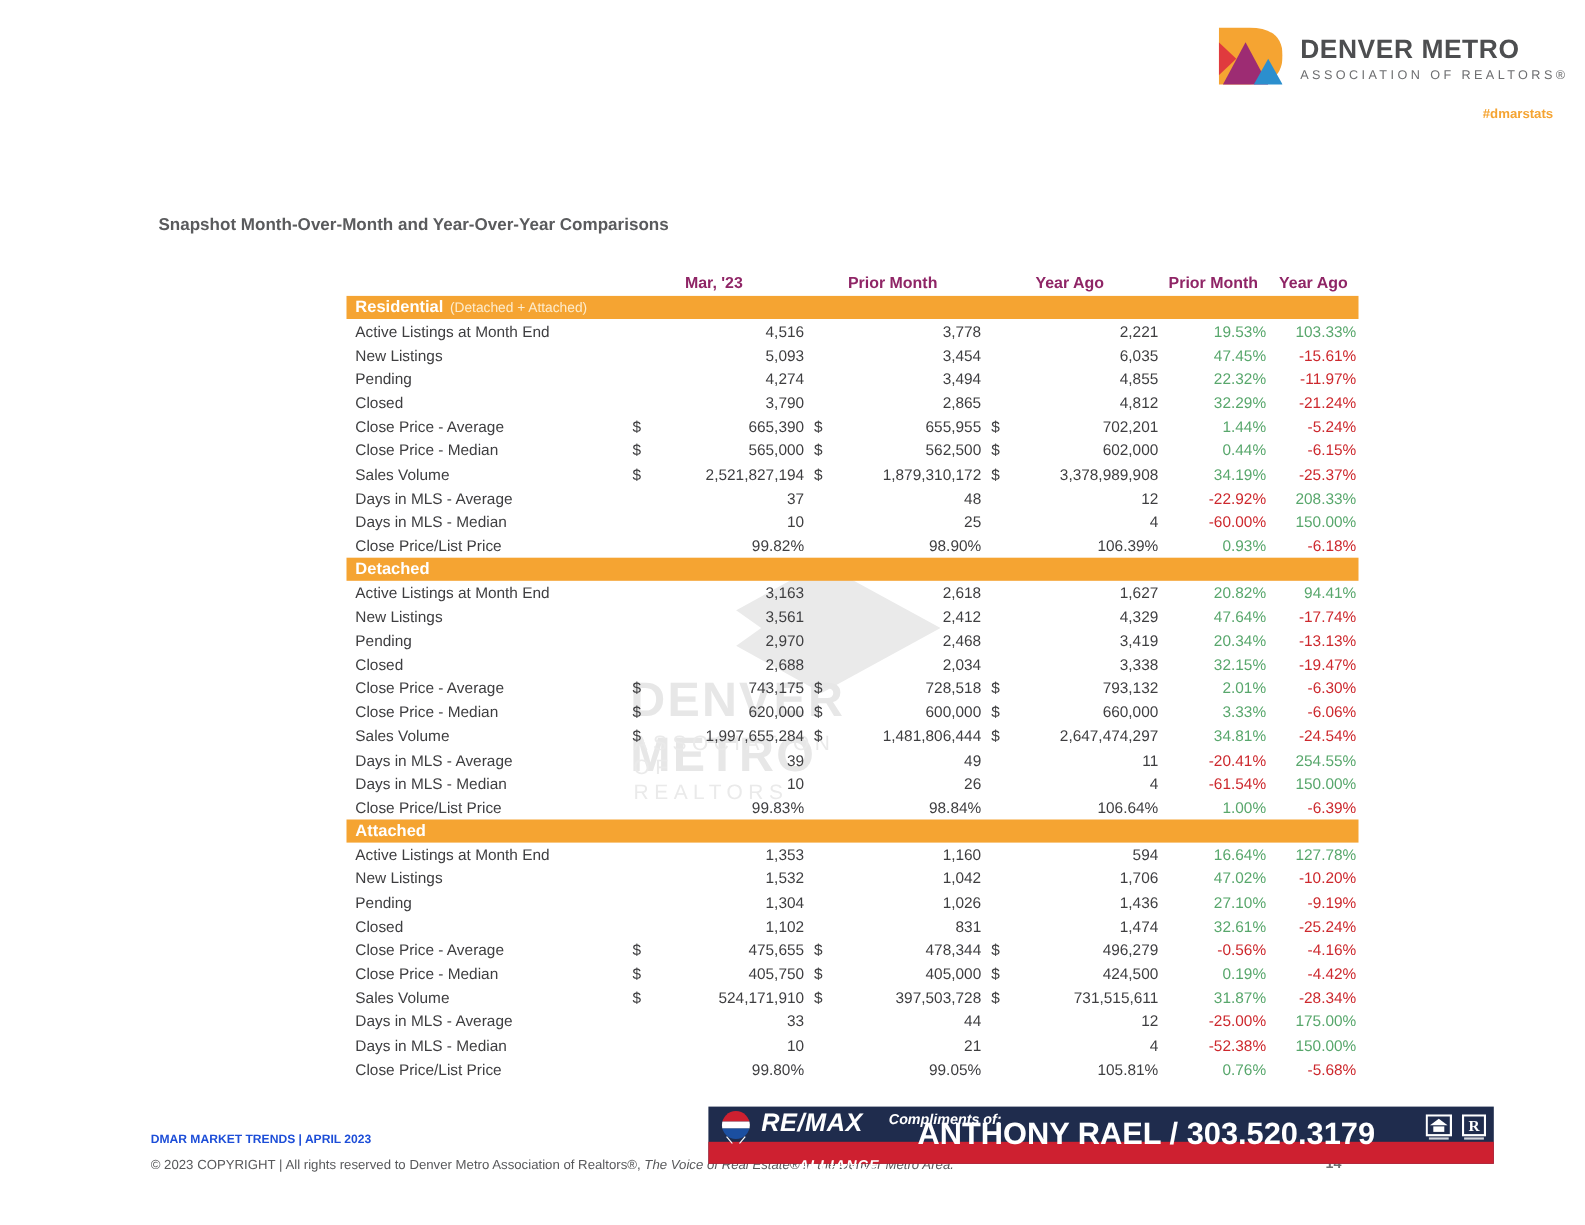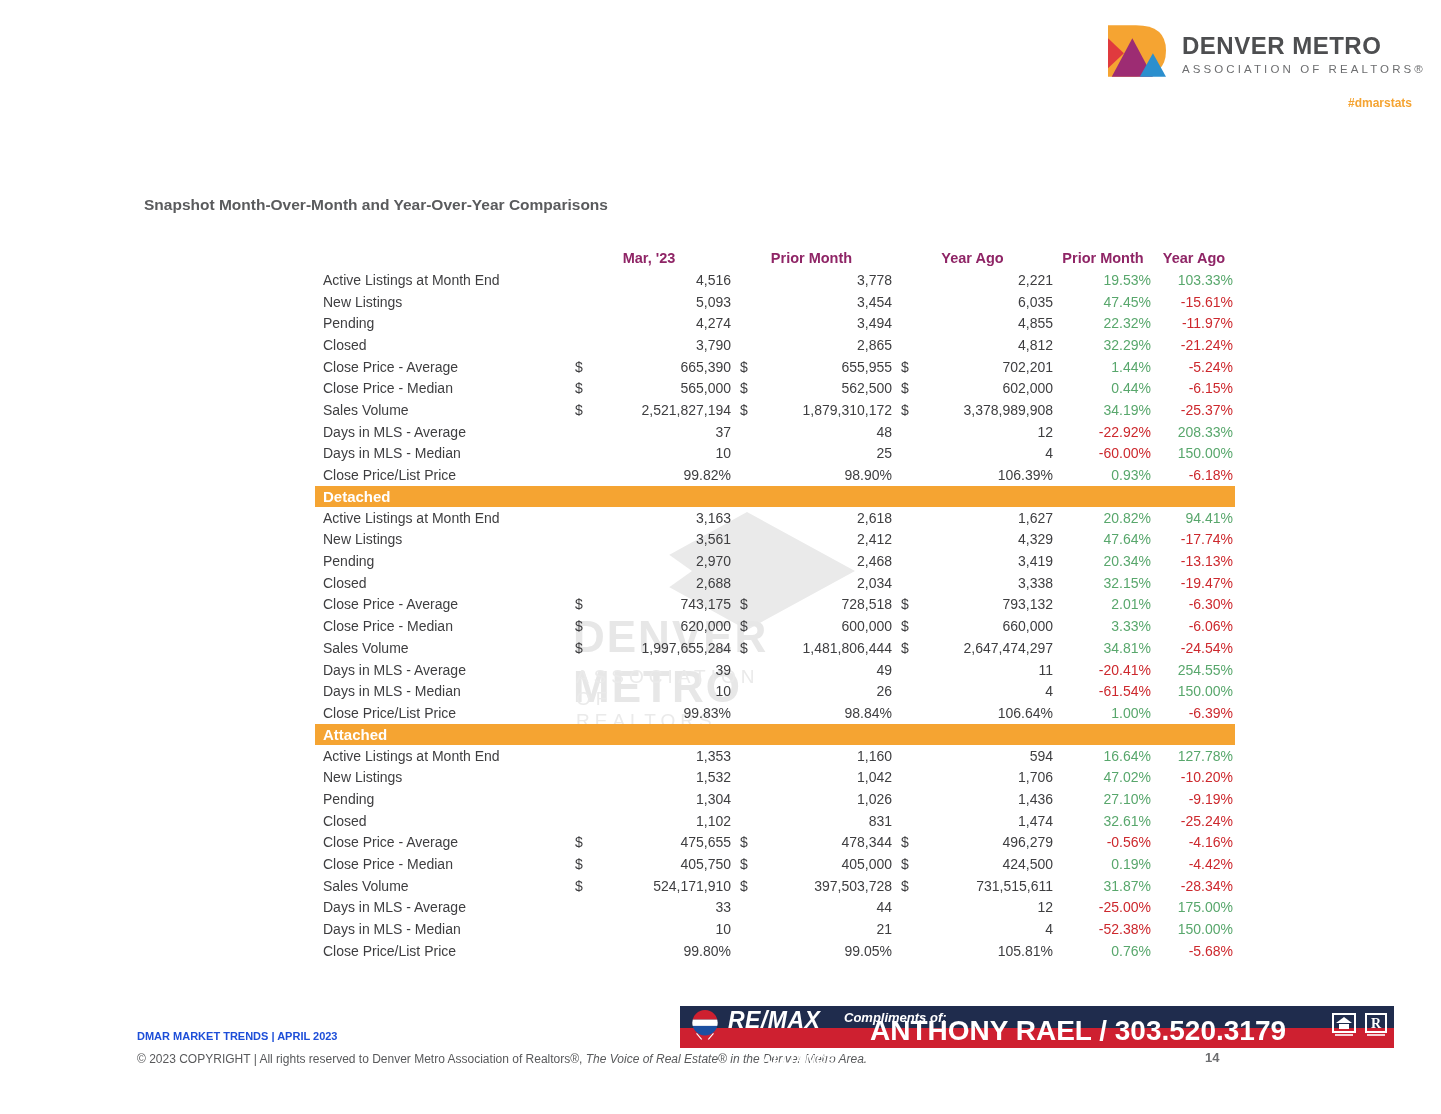--- a/index.html
+++ b/index.html
@@ -34,21 +34,21 @@
   .sec-suffix { font-size:12.5px; margin-left:6px; color:#fdeccd; }
   .row { display:grid; grid-template-columns:252px 24px 140px 26px 135px 26px 135px 100px 82px; height:21.7px; align-items:center; font-size:14px; color:#3e3e40; }
   .c-label { padding-left:8px; }
   .c-dol { text-align:center; }
   .c-num { text-align:right; }
   .c-pct { text-align:right; padding-right:2px; }
   .c-pct.pos { color:#58a76c; }
   .c-pct.neg { color:#cd282d; }
 
   
-  .banner { position:absolute; left:680px; top:1006px; width:714px; height:42px; background:#1f2c4d; z-index:2; }
+  .banner { position:absolute; left:644px; top:1006px; width:714px; height:52px; background:#1f2c4d; z-index:2; }
   .banner-red { position:absolute; left:0; bottom:0; width:100%; height:20px; background:#ce2030; }
   .balloon { position:absolute; left:8px; top:3px; }
   .remax-word { position:absolute; left:48px; top:1px; font-size:23px; font-weight:700; font-style:italic; color:#fff; letter-spacing:0.5px; }
   .alliance-word { position:absolute; left:82px; top:24px; font-size:13px; font-weight:700; font-style:italic; color:#fff; letter-spacing:1px;margin-top:22px; }
   .compliments { position:absolute; left:148px; top:4px; font-size:13px; font-style:italic; font-weight:700; color:#fff;margin-left:16px; }
   .agent { position:absolute; left:190px; top:9px; font-size:28px; font-weight:700; color:#fff; white-space:nowrap; }
   .banner-icons { position:absolute; left:652px; top:7px; display:flex; gap:8px; }
   .bicon { width:24px; height:24px; display:flex; align-items:center; justify-content:center; }
 
   
@@ -90,20 +90,24 @@
   <div class="datatable">
     <div class="thead">
       <span class="th"></span>
       <span class="th">Mar, '23</span>
       <span class="th">Prior Month</span>
       <span class="th">Year Ago</span>
       <span class="th">Prior Month</span>
       <span class="th">Year Ago</span>
     </div>
     <div id="table-body">
+        <div class="sec-bar">
+          <span class="sec-title">Residential</span>
+          <span class="sec-suffix">(Detached + Attached)</span>
+        </div>
         <div class="row">
           <span class="c-label">Active Listings at Month End</span>
           <span class="c-dol"></span>
           <span class="c-num">4,516</span>
           <span class="c-dol"></span>
           <span class="c-num">3,778</span>
           <span class="c-dol"></span>
           <span class="c-num">2,221</span>
           <span class="c-pct pos">19.53%</span>
           <span class="c-pct pos">103.33%</span>

